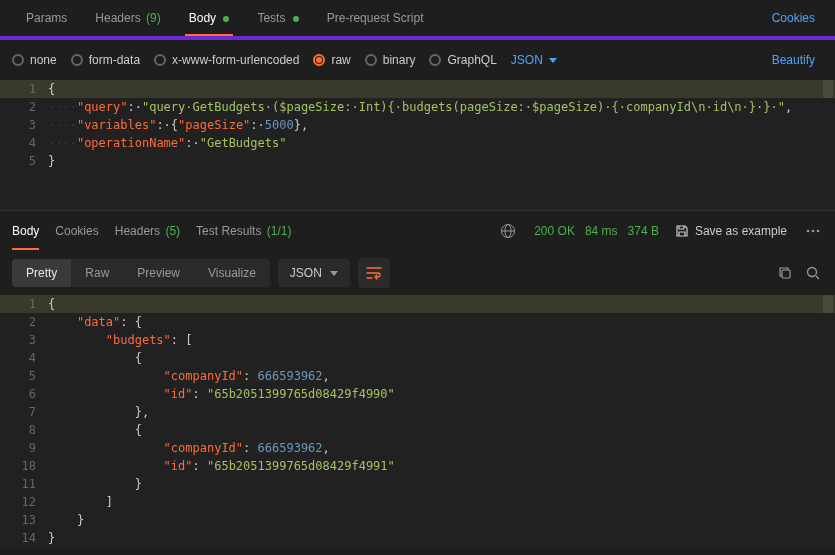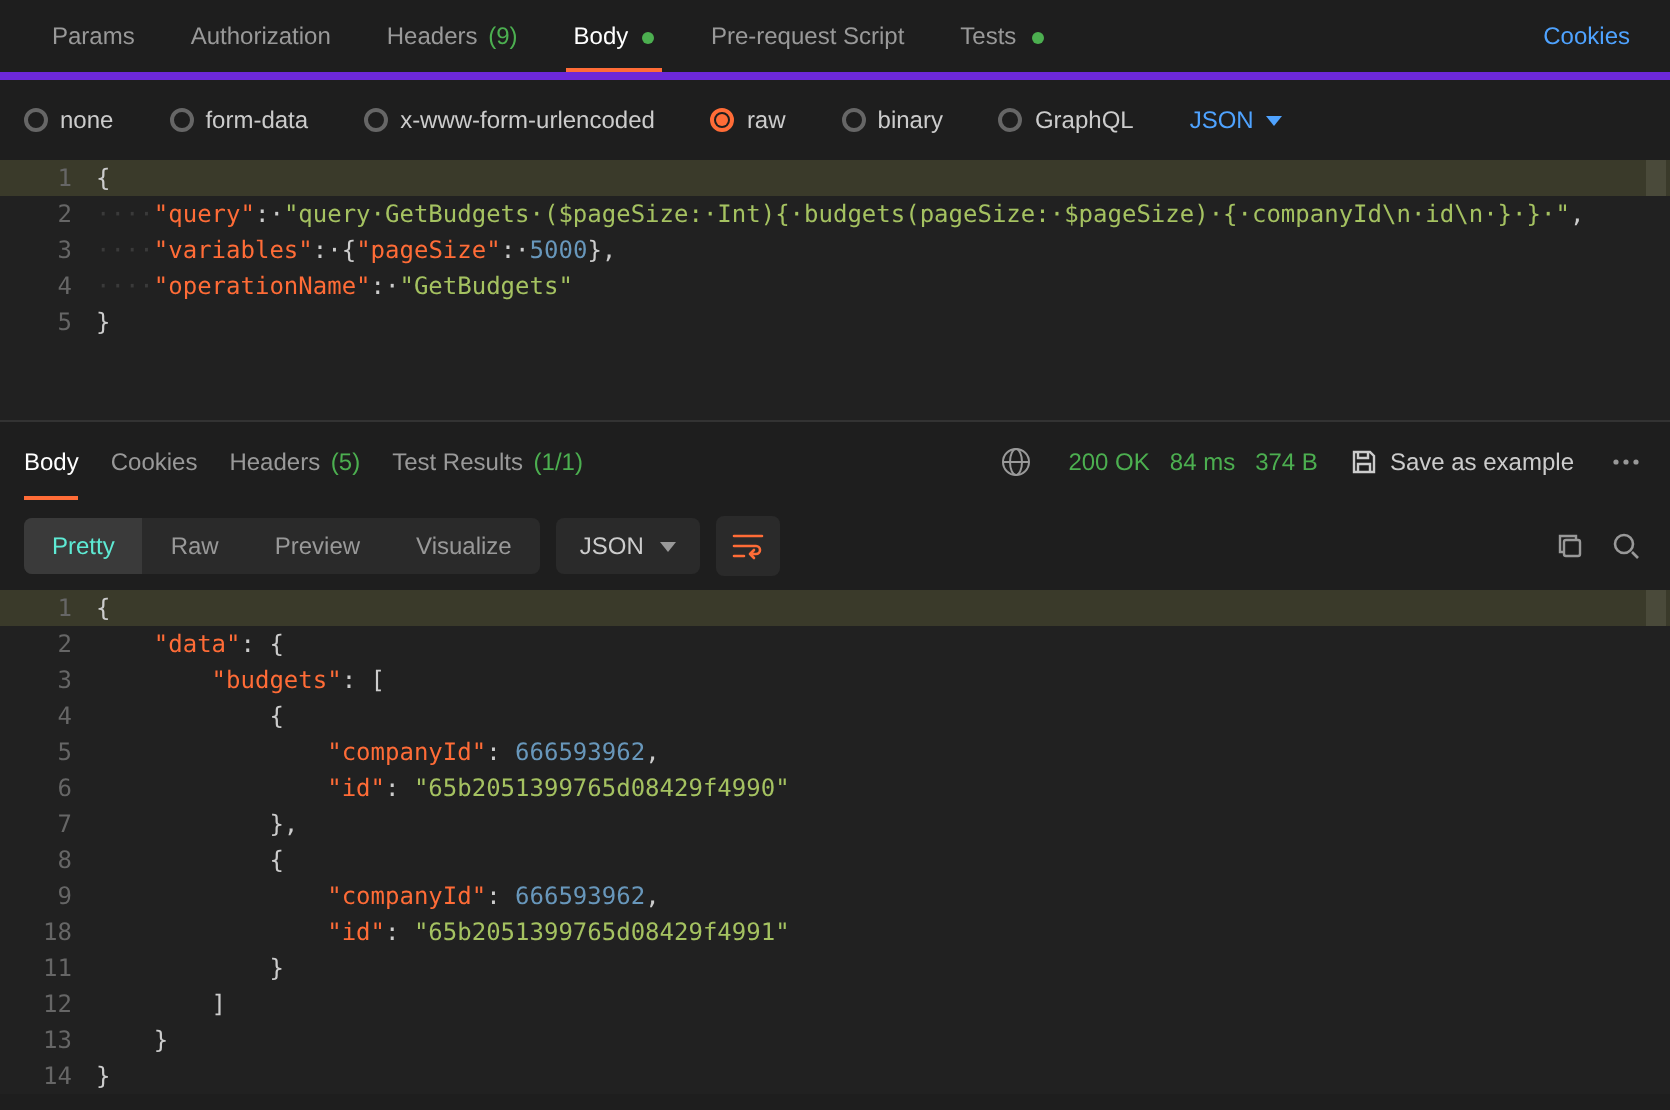--- a/index.html
+++ b/index.html
@@ -52,21 +52,21 @@
 .link-blue {
   color: #4fa3ff;
   padding: 10px 8px;
   cursor: pointer;
 }
 .body-type-row {
   display: flex;
   align-items: center;
   padding: 6px 12px;
   height: 40px;
-  gap: 28px;
+  gap: 14px;
 }
 .radio-option {
   display: flex;
   align-items: center;
   gap: 6px;
   color: #ccc;
   cursor: pointer;
   font-size: 12px;
 }
 .radio-circle {
@@ -191,21 +191,21 @@
   border-radius: 4px;
   overflow: hidden;
 }
 .pill {
   padding: 7px 14px;
   color: #999;
   cursor: pointer;
 }
 .pill.active {
   background: #3a3a3a;
-  color: #5eead4;
+  color: #e5e5e5;
 }
 .type-select {
   background: #2a2a2a;
   border-radius: 4px;
   padding: 7px 12px;
   display: flex;
   align-items: center;
   gap: 8px;
   color: #ccc;
   cursor: pointer;
@@ -228,34 +228,33 @@
   height: 18px;
   background: #4a4a3a;
 }
 svg { display: block; }
 </style>
 </head>
 <body>
 
 <div class="tabs-row">
   <div class="tab">Params</div>
-  <div class="tab">Authorization</div>
   <div class="tab">
     <span>Headers</span>
     <span class="badge-count">(9)</span>
   </div>
   <div class="tab active">
     <span>Body</span>
     <span class="dot-green"></span>
   </div>
-  <div class="tab">Pre-request Script</div>
   <div class="tab">
     <span>Tests</span>
     <span class="dot-green"></span>
   </div>
+  <div class="tab">Pre-request Script</div>
   <div class="spacer"></div>
   <div class="link-blue">Cookies</div>
 </div>
 
 <div class="body-type-row">
   <div class="radio-option">
     <span class="radio-circle"></span>
     <span>none</span>
   </div>
   <div class="radio-option">
@@ -276,20 +275,21 @@
   </div>
   <div class="radio-option">
     <span class="radio-circle"></span>
     <span>GraphQL</span>
   </div>
   <div class="dropdown">
     <span>JSON</span>
     <span class="chevron-down"></span>
   </div>
   <div class="spacer"></div>
+  <div class="link-blue">Beautify</div>
 </div>
 
 <div class="editor request-editor">
   <div class="scrollbar-indicator"></div>
   <div class="editor-line line-hl">
       <div class="gutter">1</div>
       <div class="code"><span class="punc">{</span></div>
     </div>
   <div class="editor-line">
       <div class="gutter">2</div>

